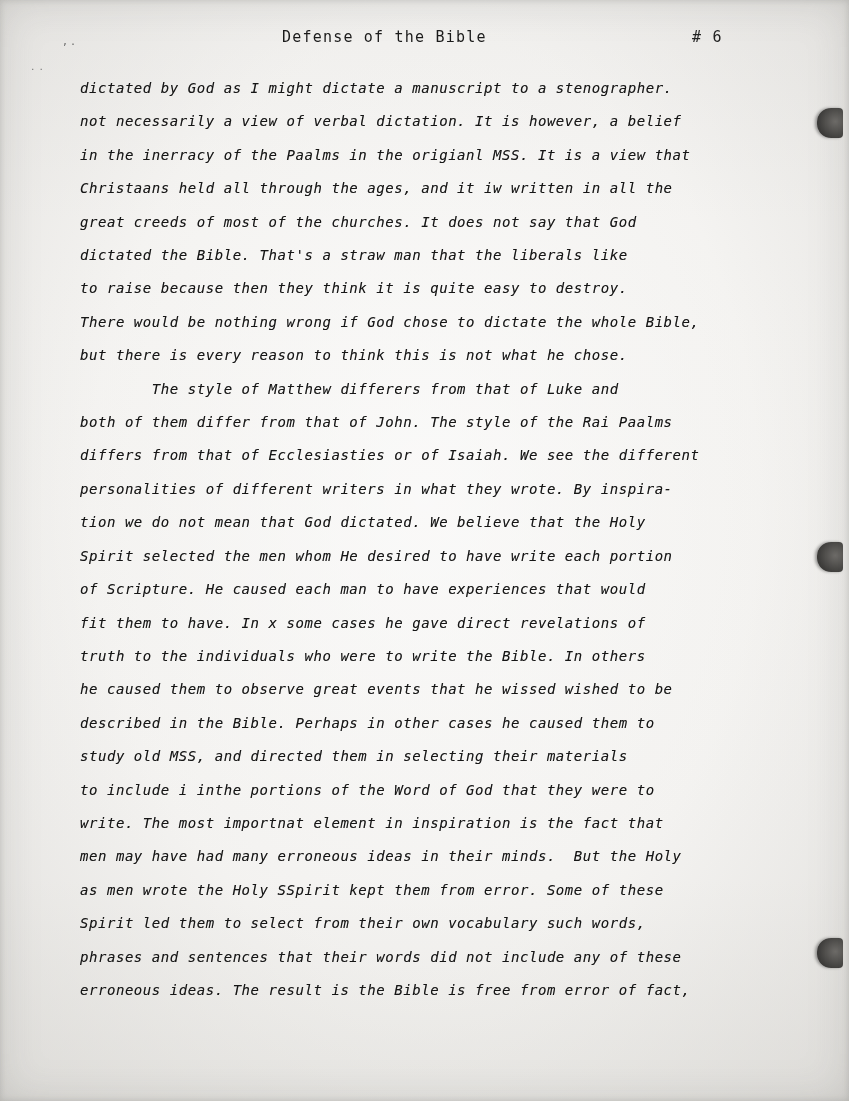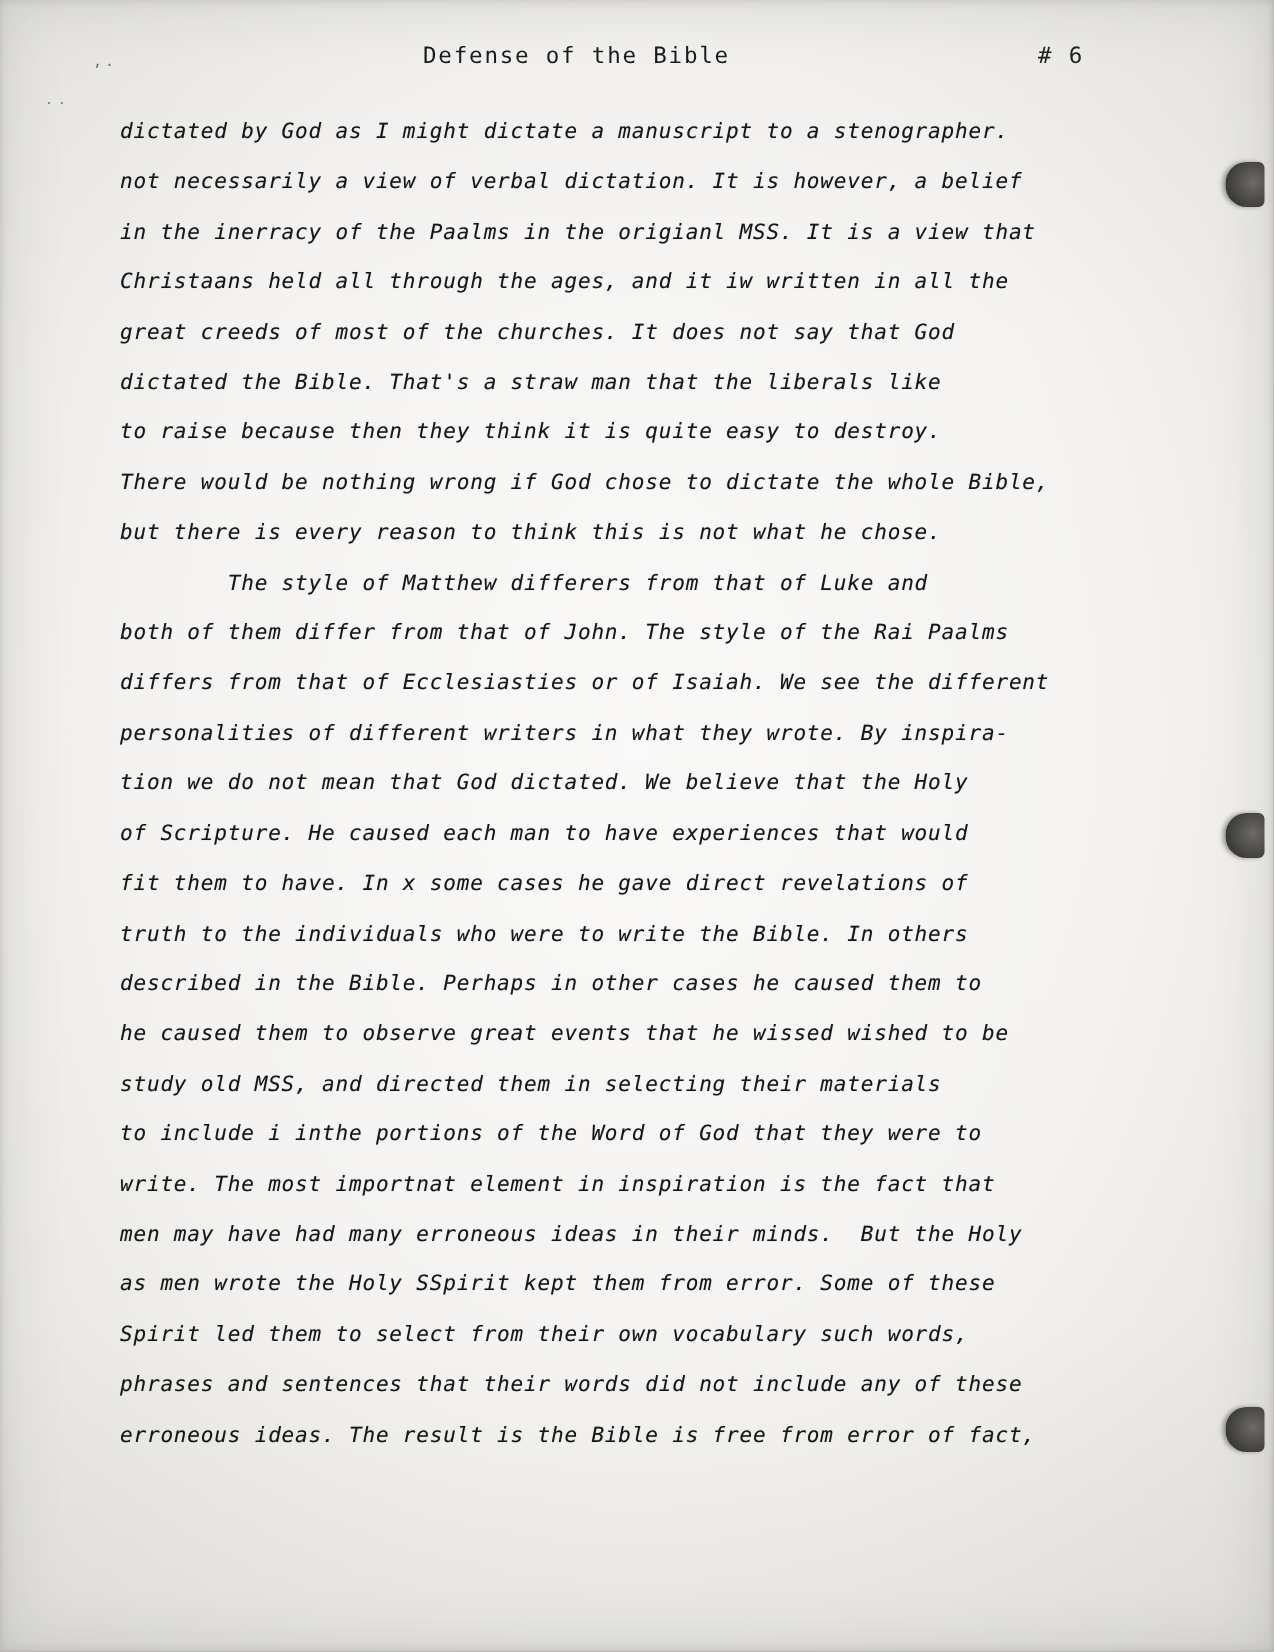--- a/index.html
+++ b/index.html
@@ -125,25 +125,26 @@
     <div class="line">great creeds of most of the churches. It does not say that God</div>
     <div class="line">dictated the Bible. That's a straw man that the liberals like</div>
     <div class="line">to raise because then they think it is quite easy to destroy.</div>
     <div class="line">There would be nothing wrong if God chose to dictate the whole Bible,</div>
     <div class="line">but there is every reason to think this is not what he chose.</div>
     <div class="line indent">        The style of Matthew differers from that of Luke and</div>
     <div class="line">both of them differ from that of John. The style of the Rai Paalms</div>
     <div class="line">differs from that of Ecclesiasties or of Isaiah. We see the different</div>
     <div class="line">personalities of different writers in what they wrote. By inspira-</div>
     <div class="line">tion we do not mean that God dictated. We believe that the Holy</div>
+    <div class="line">Spirit selected the men whom He desired to have write each portion</div>
     <div class="line">of Scripture. He caused each man to have experiences that would</div>
     <div class="line">fit them to have. In x some cases he gave direct revelations of</div>
     <div class="line">truth to the individuals who were to write the Bible. In others</div>
+    <div class="line">he caused them to observe great events that he wissed wished to be</div>
     <div class="line">described in the Bible. Perhaps in other cases he caused them to</div>
-    <div class="line">he caused them to observe great events that he wissed wished to be</div>
     <div class="line">study old MSS, and directed them in selecting their materials</div>
     <div class="line">to include i inthe portions of the Word of God that they were to</div>
     <div class="line">write. The most importnat element in inspiration is the fact that</div>
     <div class="line">men may have had many erroneous ideas in their minds.  But the Holy</div>
     <div class="line">as men wrote the Holy SSpirit kept them from error. Some of these</div>
     <div class="line">Spirit led them to select from their own vocabulary such words,</div>
     <div class="line">phrases and sentences that their words did not include any of these</div>
     <div class="line">erroneous ideas. The result is the Bible is free from error of fact,</div>
   </div>
 

